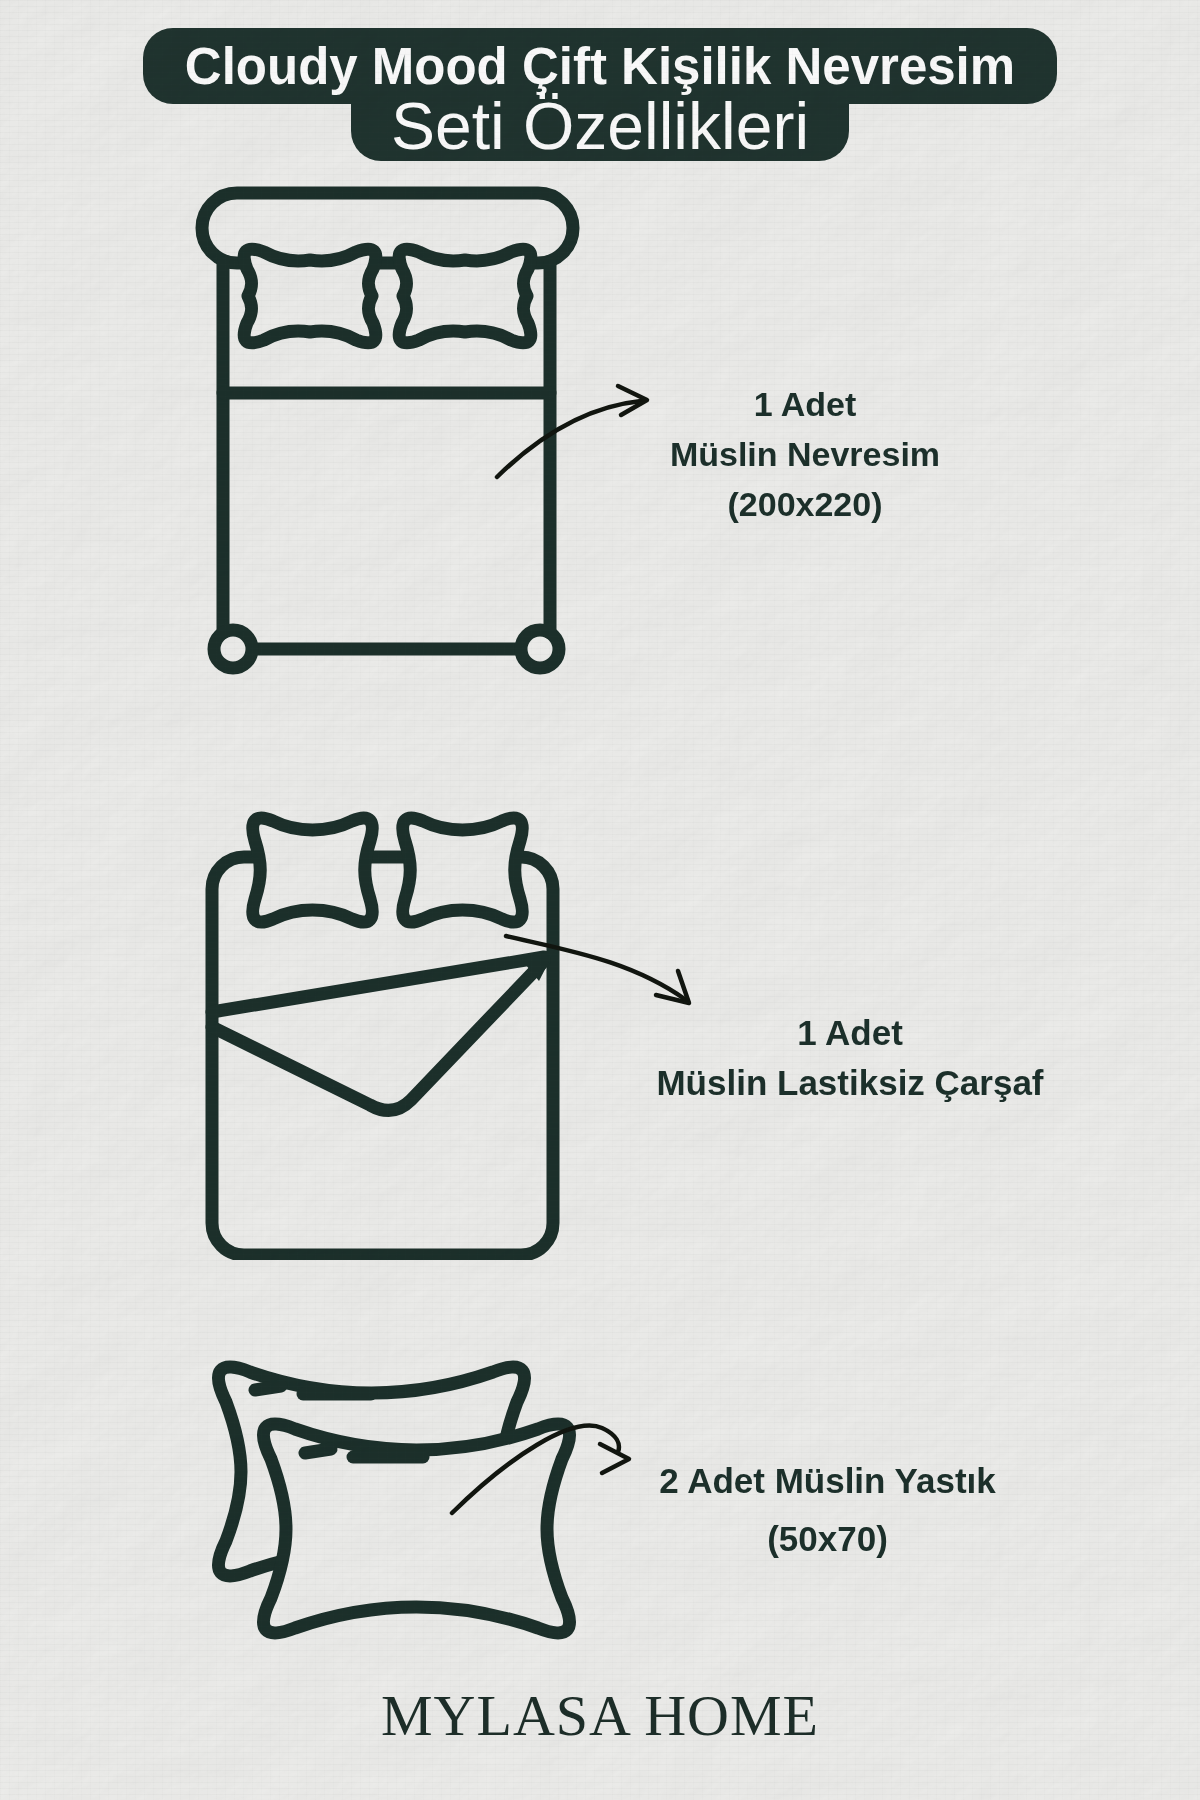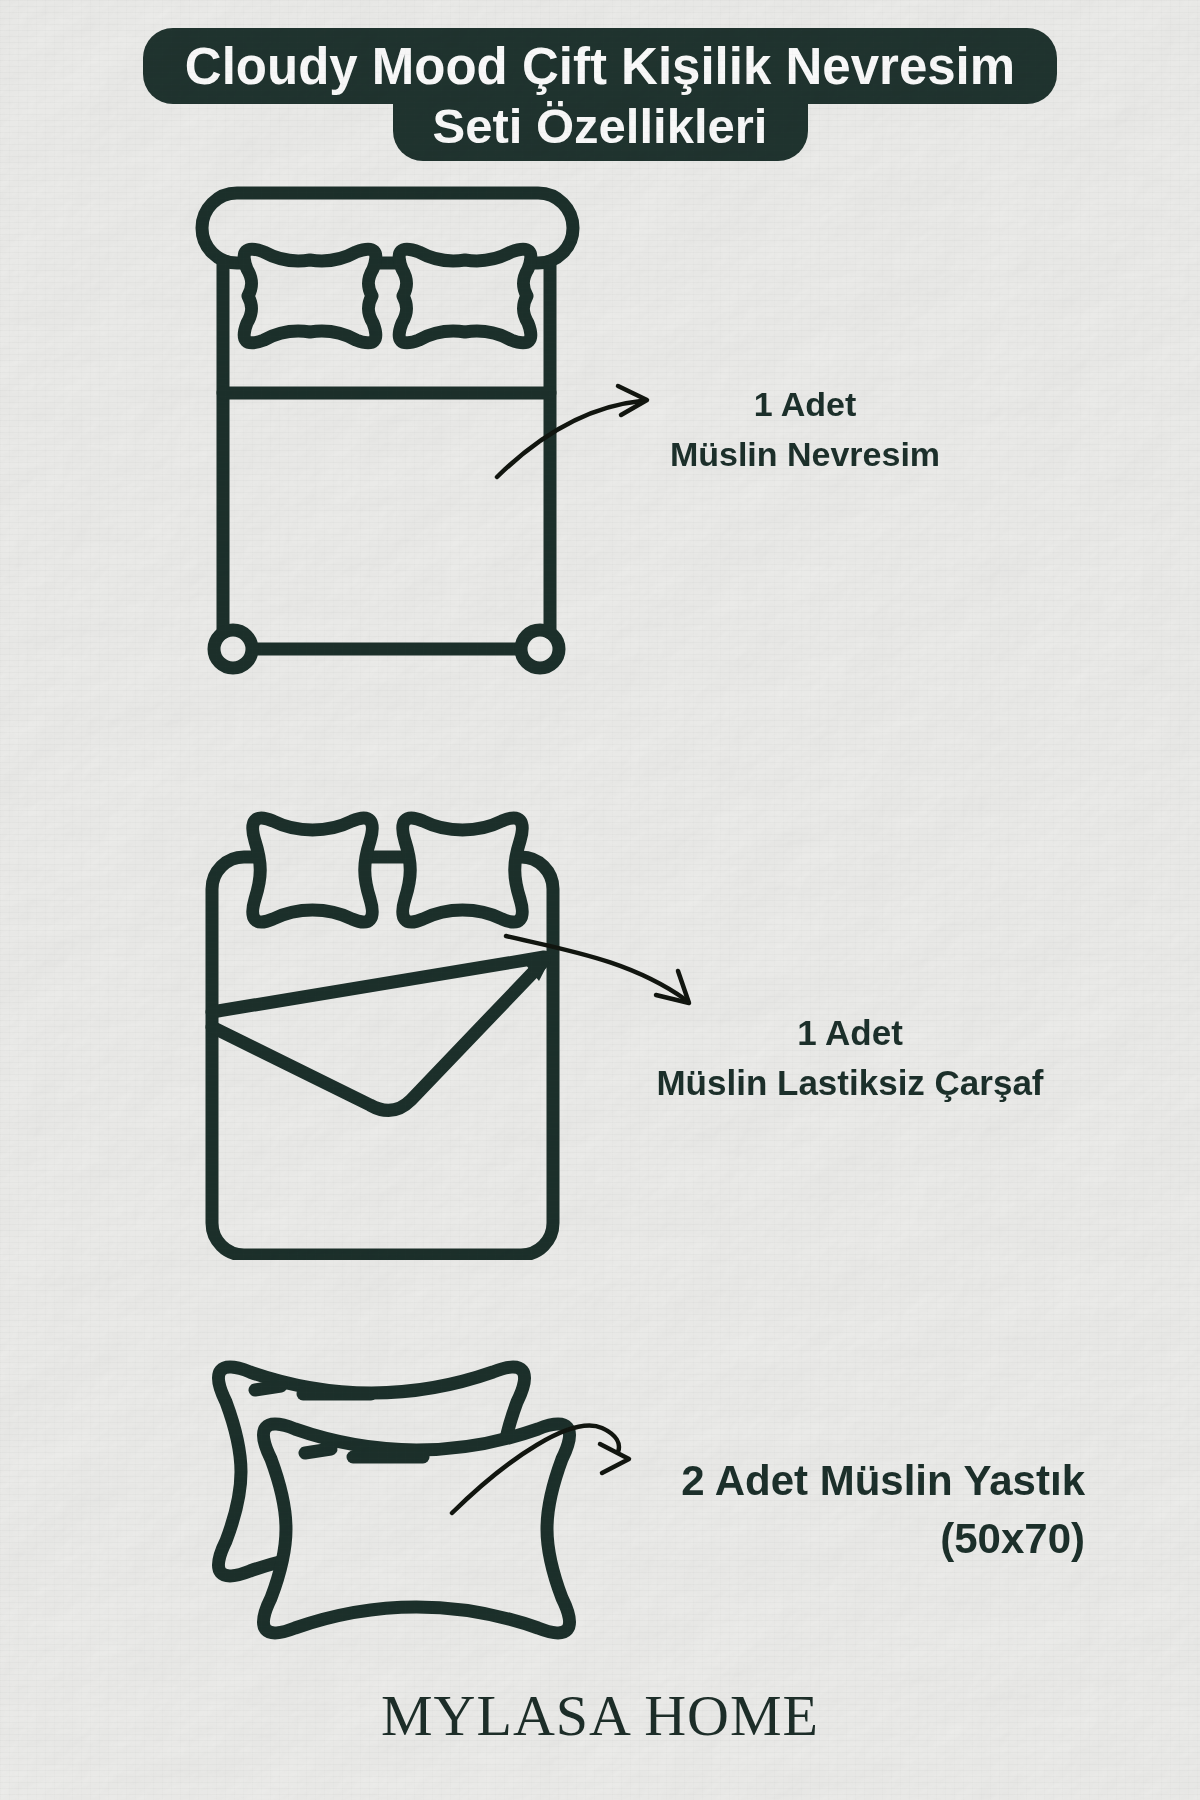--- a/index.html
+++ b/index.html
@@ -24,32 +24,32 @@
   
   .title-wrap{position:absolute;top:28px;left:0;width:100%;z-index:2;
     display:flex;flex-direction:column;align-items:center;}
   .title-line1{
     background:var(--title-bg);color:var(--title-text);
     height:76px;line-height:78px;padding:0 42px;border-radius:30px;
     font-size:51px;font-weight:bold;white-space:nowrap;}
   .title-line2{
     background:var(--title-bg);color:var(--title-text);
     height:58px;line-height:46px;padding:0 40px;border-radius:0 0 30px 30px;
-    font-size:49px;font-weight:bold;white-space:nowrap;margin-top:-1px;}
+    font-size:66px;font-weight:normal;white-space:nowrap;margin-top:-1px;}
   
   .illus{position:absolute;color:var(--ink);z-index:1;}
   .illus svg{display:block;}
   #illus-1{left:185px;top:185px;}
   #illus-2{left:200px;top:805px;}
   #illus-3{left:200px;top:1352px;}
   
   .label{position:absolute;z-index:2;color:var(--ink);font-weight:bold;text-align:center;margin-top:48px;}
   #label-1{left:560px;top:331px;width:490px;font-size:34px;line-height:50px;}
   #label-2{left:590px;top:960px;width:520px;font-size:35px;line-height:50px;}
-  #label-3{left:570px;top:1404px;width:515px;font-size:42px;line-height:58px;text-align:right;}
+  #label-3{left:570px;top:1404px;width:515px;font-size:35px;line-height:58px;}
   
   #arrows{position:absolute;inset:0;z-index:3;pointer-events:none;}
   
   .brand{position:absolute;left:0;top:1682px;width:100%;z-index:2;
     text-align:center;font-family:"Liberation Serif","DejaVu Serif",serif;
     font-size:58px;letter-spacing:1px;color:#1d2e29;}
 </style>
 </head>
 <body>
 
@@ -72,20 +72,21 @@
       <g fill="#f0f0ee">
         <path transform="translate(52,60)" d="M10,24 C3,6 9,0 27,7 C45,17 60,17 73,15 C86,17 101,17 119,7 C137,0 143,6 136,24 C130,34 130,42 135,51 C130,60 130,68 136,78 C143,96 137,102 119,95 C101,85 86,85 73,87 C60,85 45,85 27,95 C9,102 3,96 10,78 C16,68 16,60 11,51 C16,42 16,34 10,24 Z"></path>
         <path transform="translate(207,60)" d="M10,24 C3,6 9,0 27,7 C45,17 60,17 73,15 C86,17 101,17 119,7 C137,0 143,6 136,24 C130,34 130,42 135,51 C130,60 130,68 136,78 C143,96 137,102 119,95 C101,85 86,85 73,87 C60,85 45,85 27,95 C9,102 3,96 10,78 C16,68 16,60 11,51 C16,42 16,34 10,24 Z"></path>
       </g>
     </svg>
   </div>
 
   <div class="label" id="label-1">
     <div>1 Adet</div>
     <div>Müslin Nevresim</div>
+    <div>(200x220)</div>
   </div>
 
   <div class="illus" id="illus-2">
     <svg width="360" height="455" viewBox="0 0 360 455" fill="none" stroke="currentColor" stroke-width="13" stroke-linecap="round" stroke-linejoin="round">
       <rect x="12" y="52" width="341" height="398" rx="32"></rect>
       <g fill="#f0f0ee">
         <path transform="translate(45,6)" d="M10,30 C4,10 10,2 28,10 C52,22 83,22 107,10 C125,2 131,10 125,30 C118,52 118,66 125,88 C131,108 125,116 107,108 C83,96 52,96 28,108 C10,116 4,108 10,88 C17,66 17,52 10,30 Z"></path>
         <path transform="translate(195,6)" d="M10,30 C4,10 10,2 28,10 C52,22 83,22 107,10 C125,2 131,10 125,30 C118,52 118,66 125,88 C131,108 125,116 107,108 C83,96 52,96 28,108 C10,116 4,108 10,88 C17,66 17,52 10,30 Z"></path>
       </g>
       <path d="M12,207 L344,152"></path>

